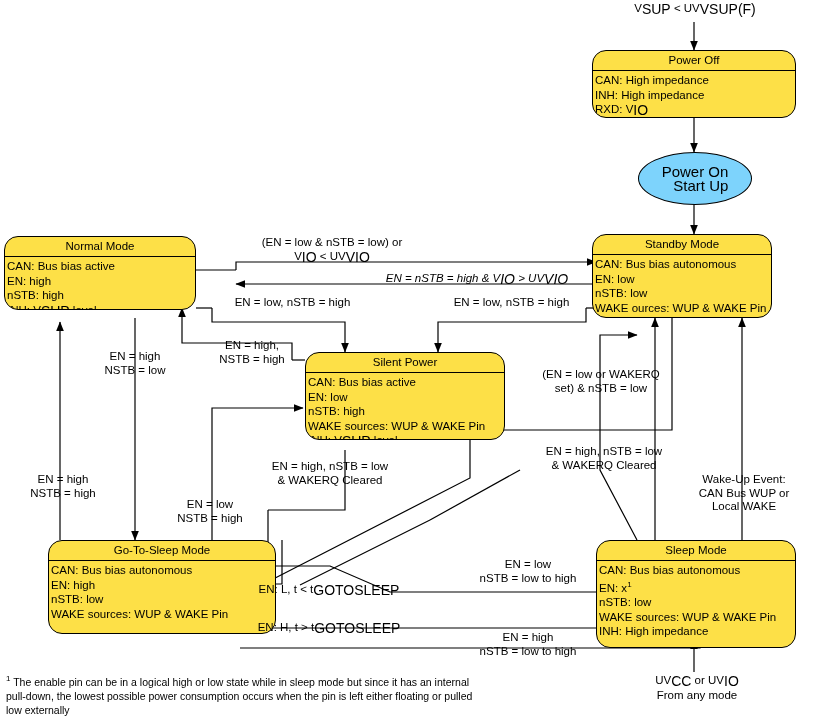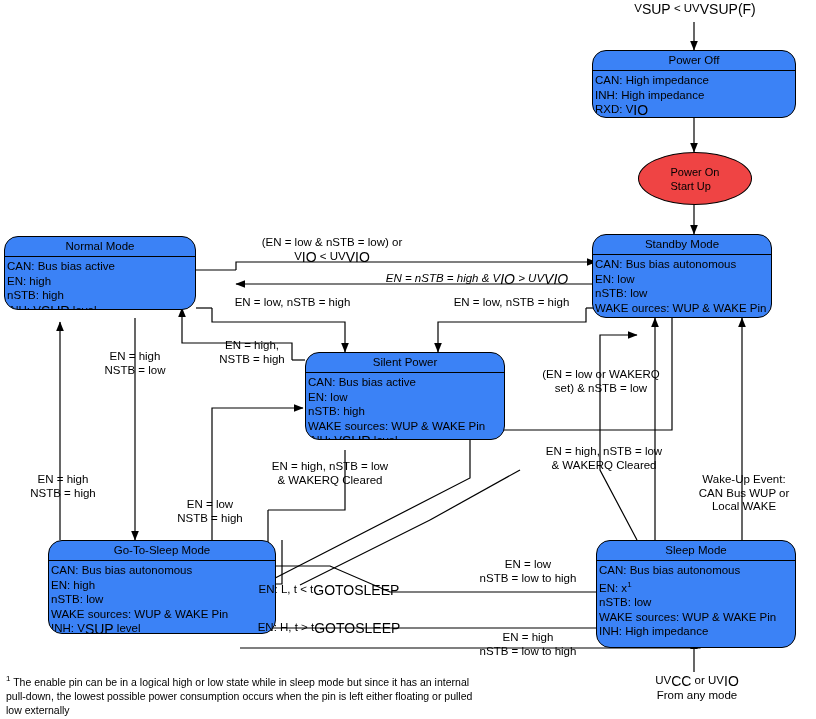--- a/index.html
+++ b/index.html
@@ -1,30 +1,30 @@
 <!DOCTYPE html>
 <html><head>
 <meta charset="utf-8">
 <style>
   html,body{margin:0;padding:0;background:#ffffff;}
   body{width:816px;height:719px;position:relative;overflow:hidden;
        font-family:"Liberation Sans","DejaVu Sans",sans-serif;color:#000;}
   #canvas{position:absolute;left:0;top:0;width:816px;height:719px;}
   svg.wires{position:absolute;left:0;top:0;width:816px;height:719px;pointer-events:none;}
 
-  .state{position:absolute;background:#3b82f6;border:1px solid #000;border-radius:14px;
+  .state{position:absolute;background:#fde047;border:1px solid #000;border-radius:14px;
          box-sizing:border-box;overflow:hidden;}
   .state .title{font-size:11.5px;text-align:center;padding:3px 2px 3px 2px;line-height:13px;
                 border-bottom:1px solid #000;}
   .state .body{font-size:11.5px;text-align:left;line-height:14.5px;padding:2px 2px 3px 2px;}
   .state .body div{white-space:nowrap;}
 
-  .startnode{position:absolute;background:#ef4444;border:1px solid #000;border-radius:50%;
-             display:flex;align-items:center;justify-content:center;text-align:left;
-             font-size:11px;line-height:14px;}
+  .startnode{position:absolute;background:#7dd3fc;border:1px solid #000;border-radius:50%;
+             display:flex;align-items:center;justify-content:center;text-align:right;
+             font-size:15px;line-height:14px;}
 
   .lbl{position:absolute;font-size:11.5px;line-height:13.5px;text-align:center;white-space:nowrap;
        background:transparent;}
   sub{font-size:14px;vertical-align:-2px;}
   sup{font-size:8px;vertical-align:5px;}
 
   .footnote{position:absolute;font-size:10.5px;line-height:14px;}
 </style>
 </head>
 <body>
@@ -144,21 +144,20 @@
     </div>
   </div>
 
   <div class="state" style="left:48px;top:540px;width:228px;height:94px;">
     <div class="title">Go-To-Sleep Mode</div>
     <div class="body">
       <div>CAN: Bus bias autonomous</div>
       <div>EN: high</div>
       <div>nSTB: low</div>
       <div>WAKE sources: WUP &amp; WAKE Pin</div>
-      <div>INH: V<sub>SUP</sub> level</div>
     </div>
   </div>
 
   <div class="state" style="left:596px;top:540px;width:200px;height:108px;">
     <div class="title">Sleep Mode</div>
     <div class="body">
       <div>CAN: Bus bias autonomous</div>
       <div>EN: x<sup>1</sup></div>
       <div>nSTB: low</div>
       <div>WAKE sources: WUP &amp; WAKE Pin</div>

